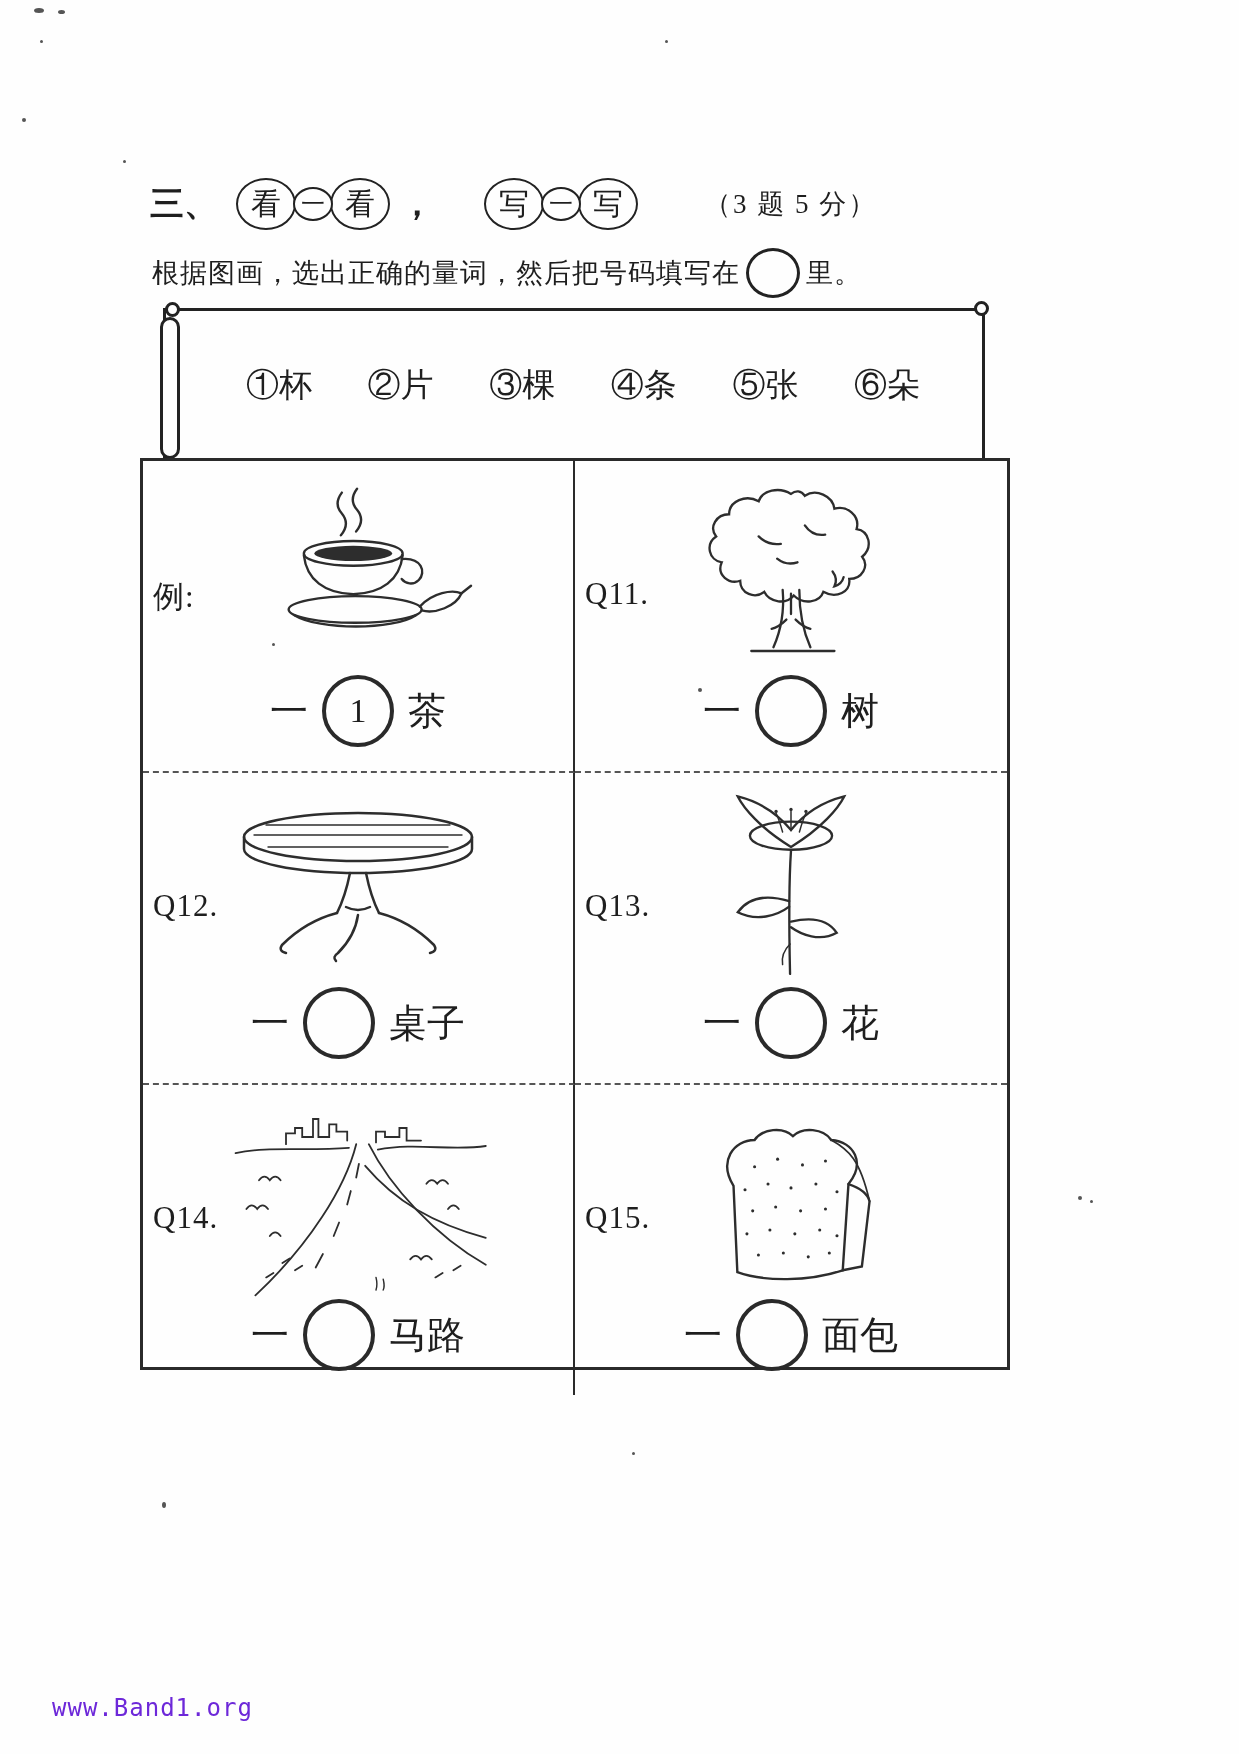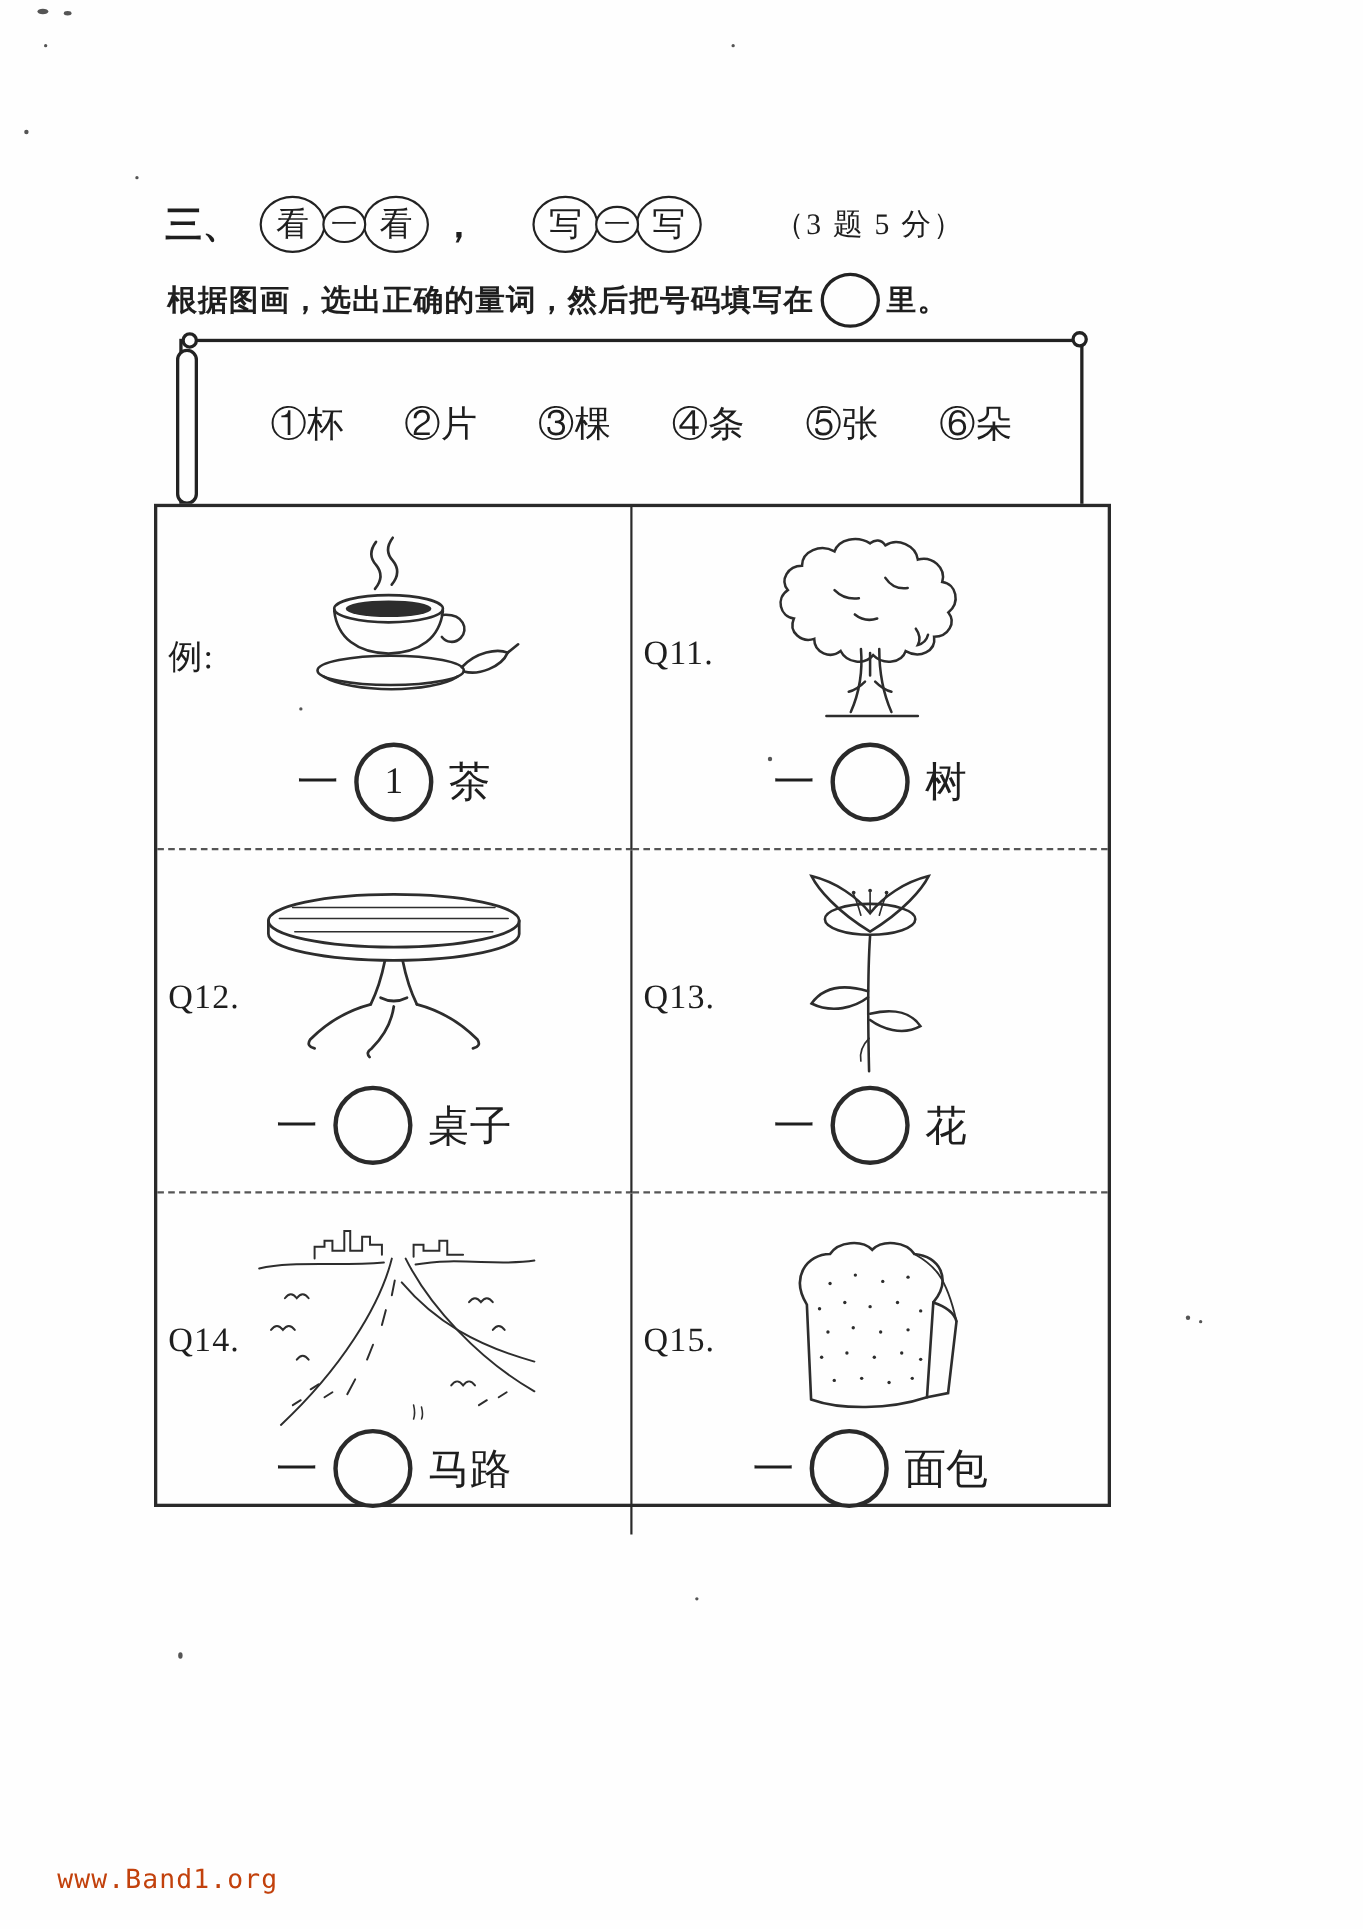--- a/index.html
+++ b/index.html
@@ -24,21 +24,21 @@
   }
   .hz-circle.big { width:60px; height:52px; font-size:30px; }
   .hz-circle.small { width:40px; height:34px; font-size:24px; margin:0 -9px; z-index:1; }
   .comma { font-size:34px; margin:0 10px 0 4px; font-weight:bold; }
   .group-gap { width:28px; }
   .score { font-size:27px; margin-left:60px; letter-spacing:2px; }
 
   
   .instructions {
     position:absolute; left:152px; top:248px;
-    display:flex; align-items:center; font-size:27px; letter-spacing:1px;font-weight:bold;
+    display:flex; align-items:center; font-size:27px; letter-spacing:1px;
   }
   .inline-circle {
     display:inline-block; width:54px; height:50px;
     border:3px solid #222; border-radius:50%; margin:0 6px;
   }
 
   
   .banner {
     position:absolute; left:163px; top:308px; width:822px; height:155px;
     border:3px solid #222; background:#fefefe;
@@ -82,21 +82,21 @@
   .answer-circle {
     width:72px; height:72px; border:4px solid #2a2a2a; border-radius:50%;
     display:flex; align-items:center; justify-content:center;
     font-size:34px; background:#fefefe;
   }
 
   
   .footer {
     position:absolute; left:52px; top:1694px;
     font-family:"DejaVu Sans Mono","Liberation Mono",monospace;
-    font-size:24px; color:#c2410c; letter-spacing:1px;
+    font-size:24px; color:#6d28d9; letter-spacing:1px;
   }
 
   
   .speck { position:absolute; background:#555; border-radius:50%; }
 </style>
 </head>
 <body>
 
 <div class="page">
 

